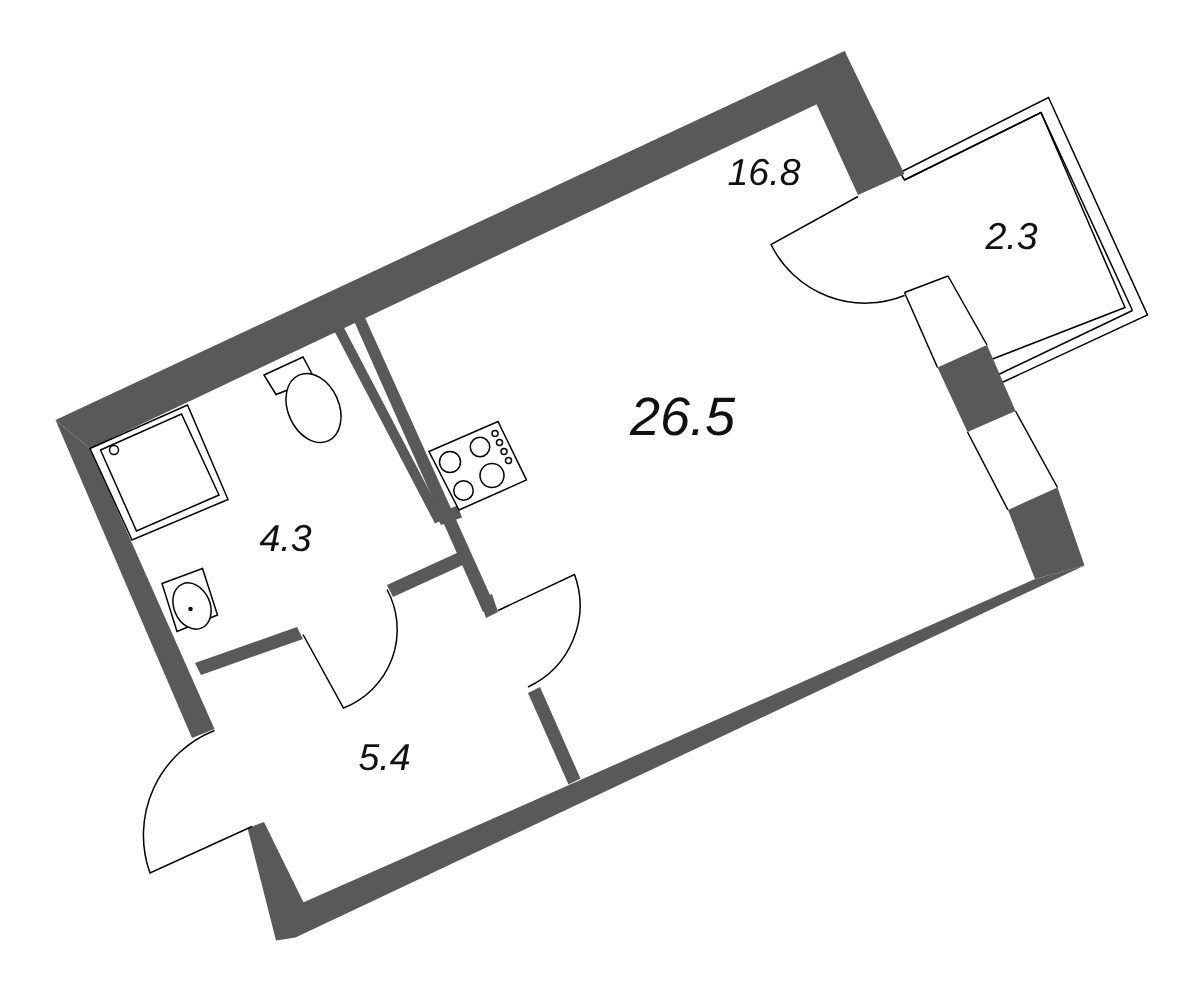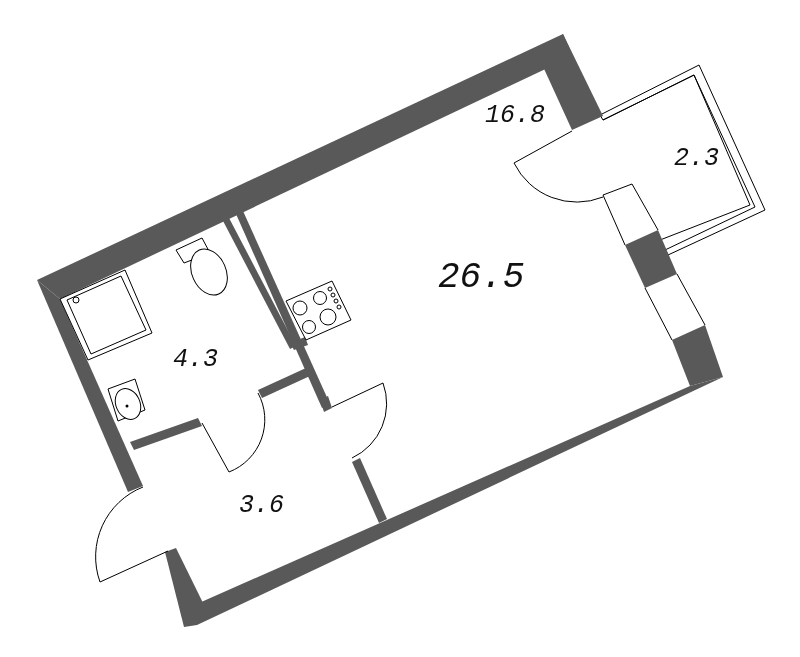--- a/index.html
+++ b/index.html
@@ -1,21 +1,21 @@
 <!DOCTYPE html>
 <html><head>
 <meta charset="utf-8">
 <style>
   html, body { margin: 0; padding: 0; background: #ffffff; }
   body { width: 800px; height: 657px; overflow: hidden; position: relative; }
   #plan { position: absolute; left: 0; top: 0; }
   .wall { fill: #595959; stroke: none; }
   .line { fill: none; stroke: #000; stroke-width: 1; }
   .fixture { fill: #fff; stroke: #000; stroke-width: 1; }
-  .label { position: absolute; font-family: Liberation Mono, monospace; font-style: italic; color: #111; white-space: nowrap; line-height: 1; }
+  .label { position: absolute; font-family: Liberation Sans, sans-serif; font-style: italic; color: #111; white-space: nowrap; line-height: 1; }
   .lg { font-size: 36px; }
   .md { font-size: 25px; }
 </style>
 </head>
 <body>
 
 <svg id="plan" width="800" height="657" viewBox="0 0 800 657" xmlns="http://www.w3.org/2000/svg">
 
   <g>
     <polygon class="line" points="600,115 699,65 765,210 668,255 660,240 750,205 694,75 603,120"></polygon>
@@ -101,17 +101,17 @@
     <circle class="line" cx="320" cy="298" r="6.5"></circle>
     <circle class="line" cx="309" cy="327" r="6.5"></circle>
     <circle class="line" cx="328" cy="317" r="8"></circle>
     <circle class="line" cx="330" cy="289" r="2"></circle>
     <circle class="line" cx="333" cy="295" r="2"></circle>
     <circle class="line" cx="336" cy="301" r="2"></circle>
     <circle class="line" cx="339" cy="307" r="2"></circle>
   </g>
 </svg>
 
-<div class="label lg" style="left:438px;top:260px;">26.5</div>
+<div class="label lg" style="left:420px;top:260px;">26.5</div>
 <div class="label md" style="left:485px;top:103px;">16.8</div>
-<div class="label md" style="left:657px;top:146px;margin-left:17px;">2.3</div>
+<div class="label md" style="left:657px;top:146px;">2.3</div>
 <div class="label md" style="left:173px;top:347px;">4.3</div>
-<div class="label md" style="left:239px;top:493px;">3.6</div>
+<div class="label md" style="left:239px;top:493px;">5.4</div>
 
 </body></html>

